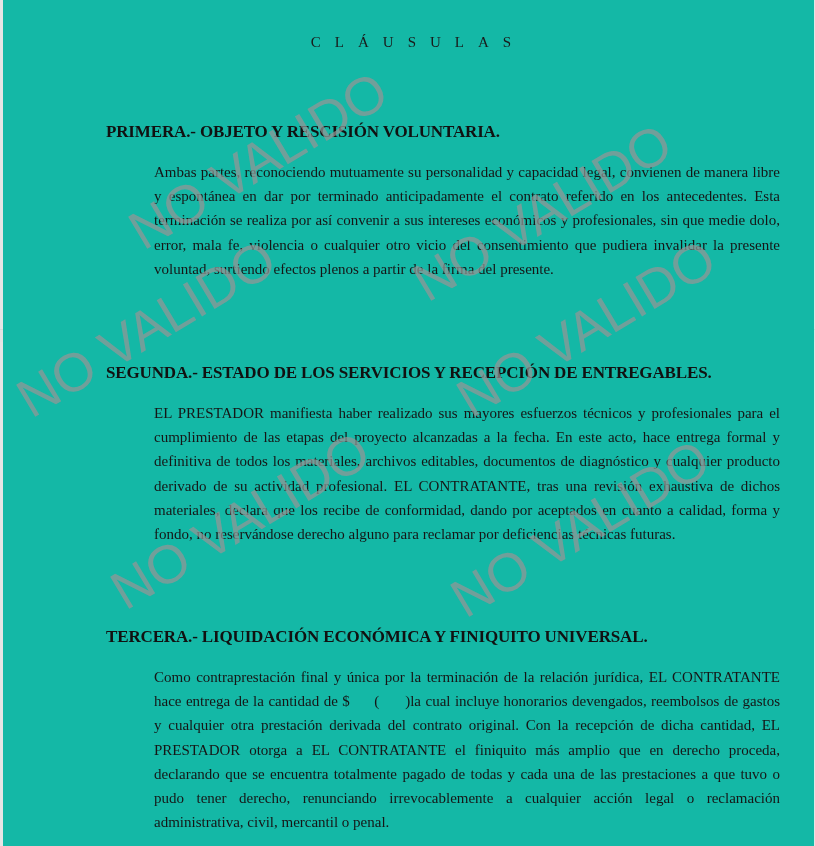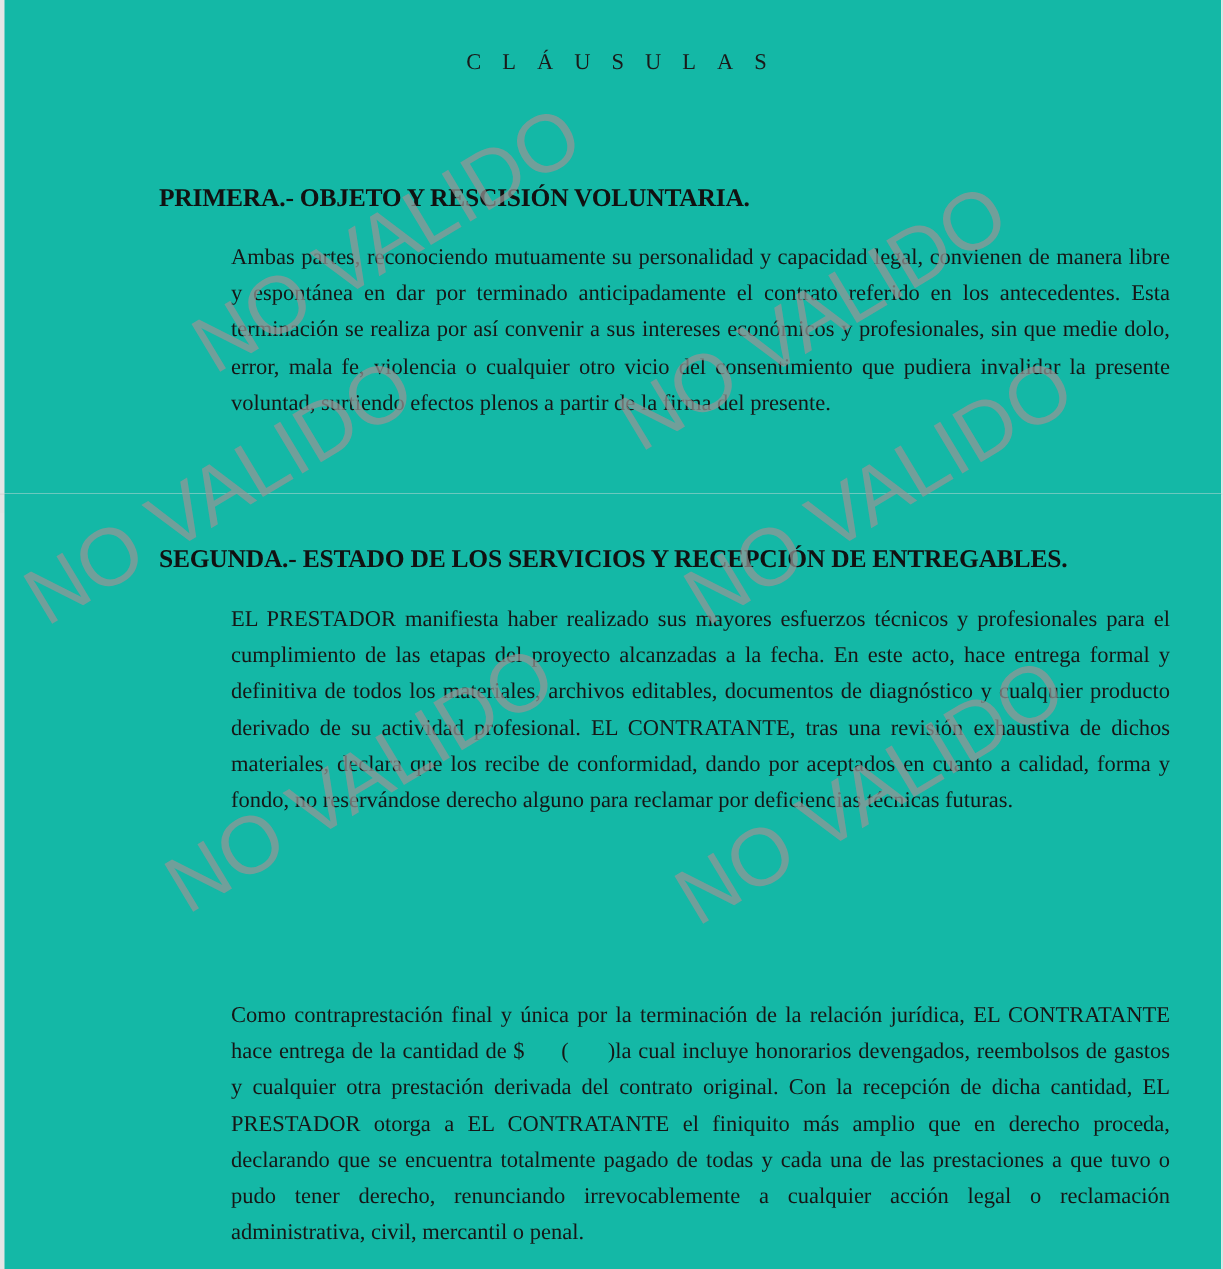--- a/index.html
+++ b/index.html
@@ -96,20 +96,21 @@
     <div class="heading" style="top:122px;">PRIMERA.- OBJETO Y RESCISIÓN VOLUNTARIA.</div>
     <div class="para" style="top:160px;">Ambas partes, reconociendo mutuamente su personalidad y capacidad legal, convienen de manera libre y espontánea en dar por terminado anticipadamente el contrato referido en los antecedentes. Esta terminación se realiza por así convenir a sus intereses económicos y profesionales, sin que medie dolo, error, mala fe, violencia o cualquier otro vicio del consentimiento que pudiera invalidar la presente voluntad, surtiendo efectos plenos a partir de la firma del presente.</div>
   </div>
 
   <div class="page-gap"></div>
 
   <div class="page page-2">
     <div class="heading" style="top:34px;">SEGUNDA.- ESTADO DE LOS SERVICIOS Y RECEPCIÓN DE ENTREGABLES.</div>
     <div class="para" style="top:72px;">EL PRESTADOR manifiesta haber realizado sus mayores esfuerzos técnicos y profesionales para el cumplimiento de las etapas del proyecto alcanzadas a la fecha. En este acto, hace entrega formal y definitiva de todos los materiales, archivos editables, documentos de diagnóstico y cualquier producto derivado de su actividad profesional. EL CONTRATANTE, tras una revisión exhaustiva de dichos materiales, declara que los recibe de conformidad, dando por aceptados en cuanto a calidad, forma y fondo, no reservándose derecho alguno para reclamar por deficiencias técnicas futuras.</div>
 
+    <div class="heading" style="top:298px;">TERCERA.- LIQUIDACIÓN ECONÓMICA Y FINIQUITO UNIVERSAL.</div>
     <div class="para" style="top:336px;"><span>Como contraprestación final y única por la terminación de la relación jurídica, EL CONTRATANTE hace entrega de la cantidad de $</span> <span class="blank"></span><span>(</span><span class="blank" style="width:26px;"></span><span>)</span><span>la cual incluye honorarios devengados, reembolsos de gastos y cualquier otra prestación derivada del contrato original. Con la recepción de dicha cantidad, EL PRESTADOR otorga a EL CONTRATANTE el finiquito más amplio que en derecho proceda, declarando que se encuentra totalmente pagado de todas y cada una de las prestaciones a que tuvo o pudo tener derecho, renunciando irrevocablemente a cualquier acción legal o reclamación administrativa, civil, mercantil o penal.</span></div>
   </div>
 </div>
 
 <div class="watermark-layer">
   <div class="wm" style="left:258px; top:160px;">NO VALIDO</div>
   <div class="wm" style="left:542px; top:212px;">NO VALIDO</div>
   <div class="wm" style="left:146px; top:328px;">NO VALIDO</div>
   <div class="wm" style="left:586px; top:328px;">NO VALIDO</div>
   <div class="wm" style="left:240px; top:520px;">NO VALIDO</div>

